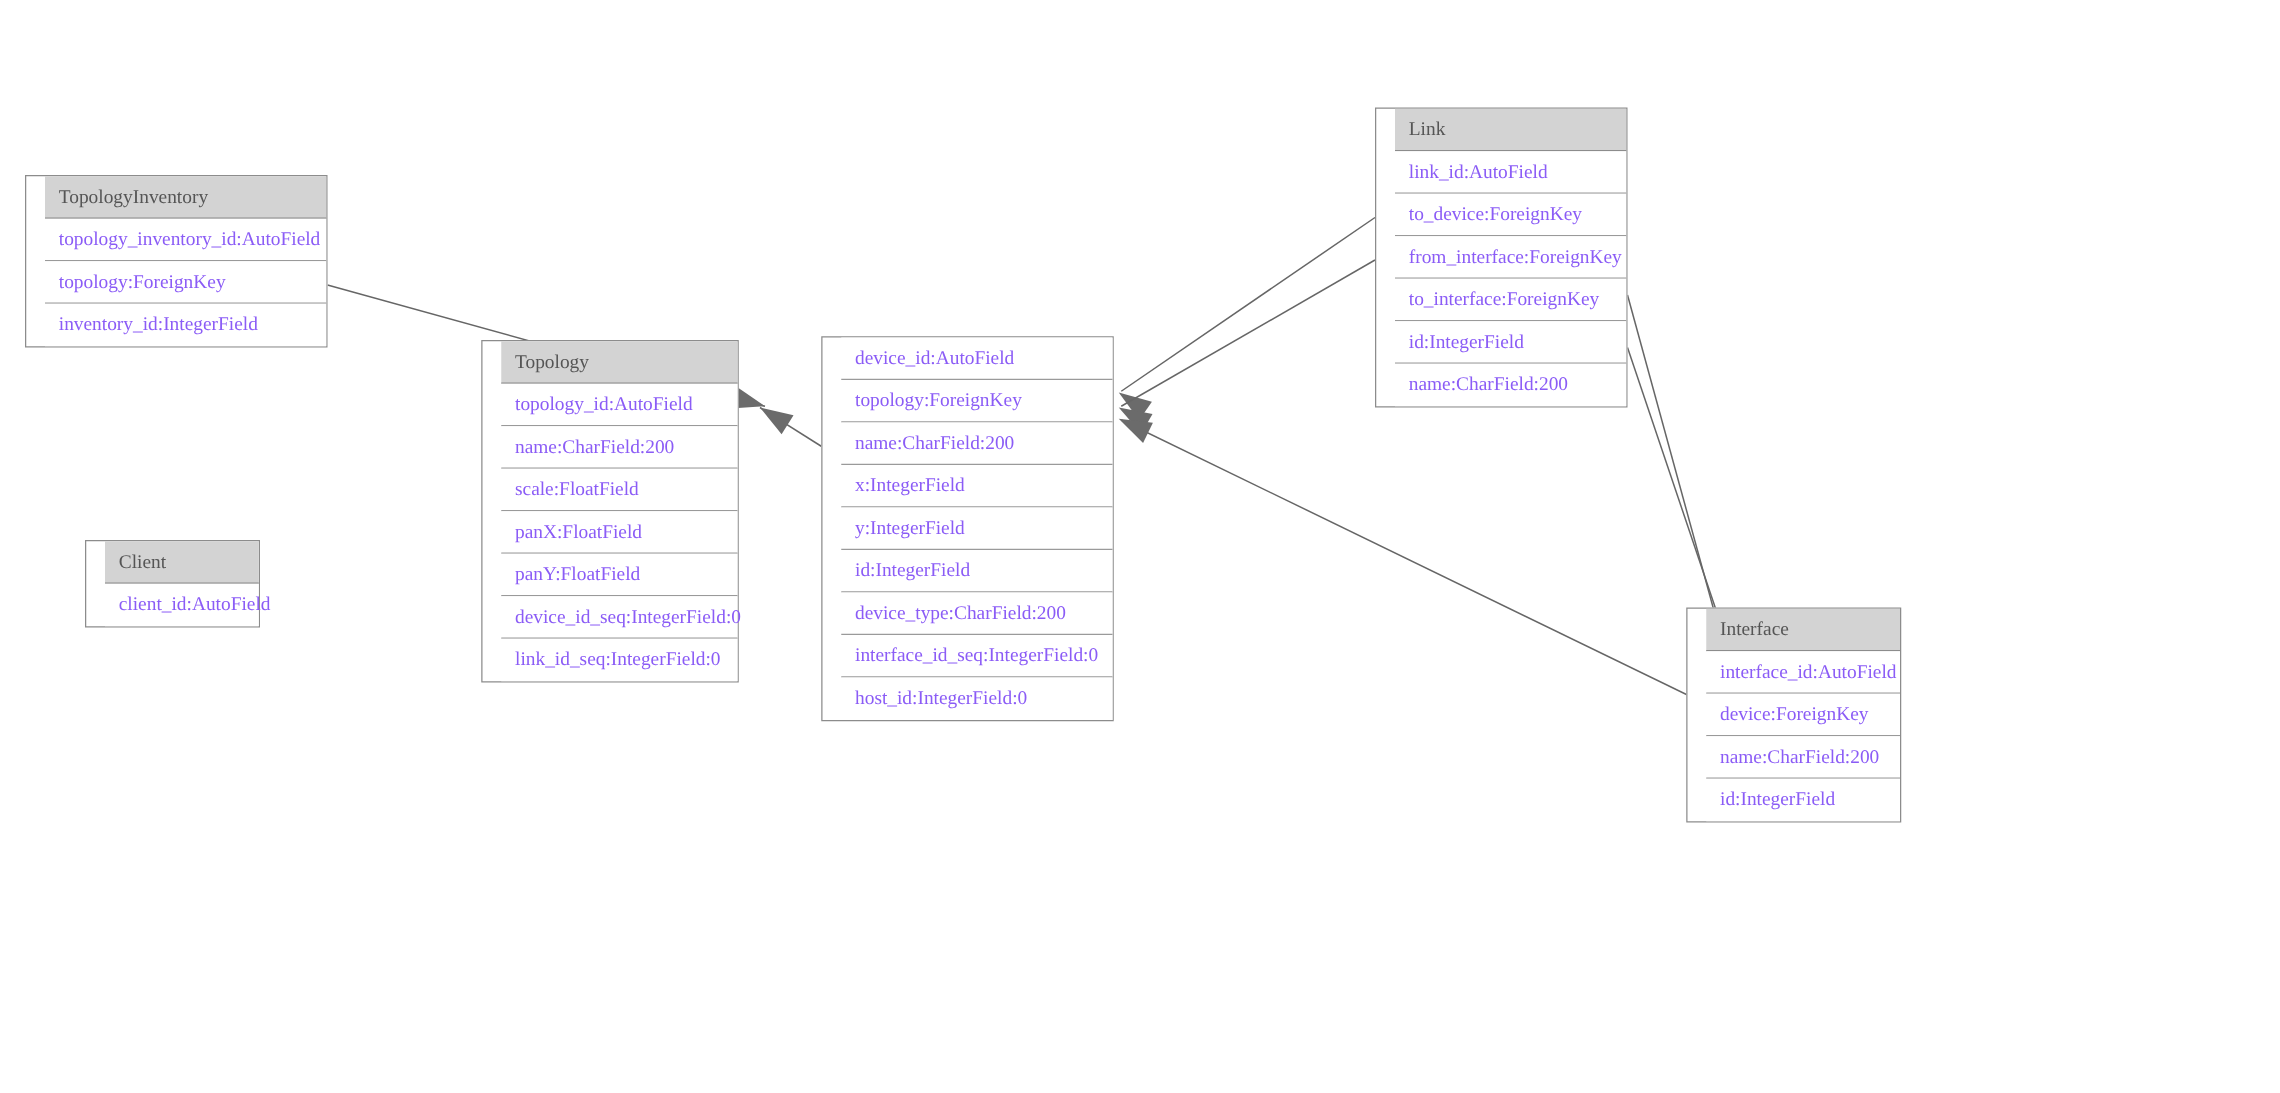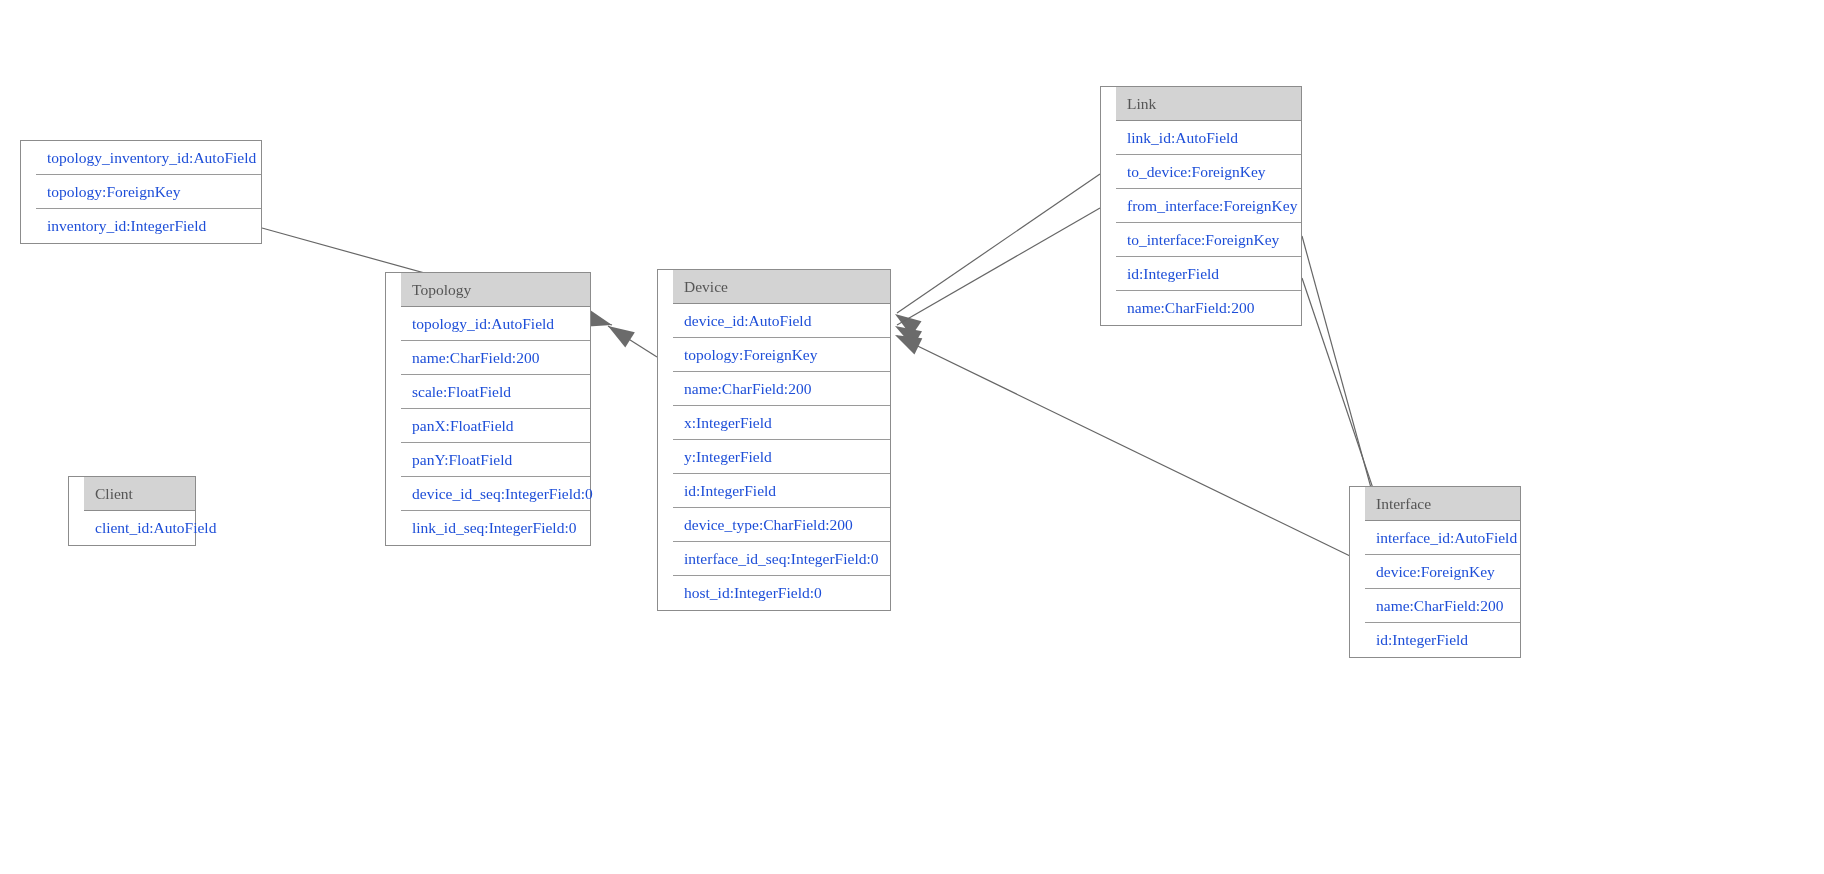--- a/index.html
+++ b/index.html
@@ -34,21 +34,21 @@
   }
   .entity-row{
     box-sizing:border-box;
     border-bottom:1px solid #9a9a9a;
     font-size:15.5px;
     line-height:34px;
     height:34px;
     padding:0 10px 0 11px;
     white-space:nowrap;
     background:#ffffff;
-    color:#1d4ed8;
+    color:#8b5cf6;
   }
   .entity-row.last{border-bottom:none;}
 </style>
 </head>
 <body>
 
 <div id="canvas">
 
   <svg id="edges" viewBox="0 0 1824 874" xmlns="http://www.w3.org/2000/svg">
       <g>
@@ -75,47 +75,47 @@
         <path d="M1302,236 L1382,528" stroke="#666666" stroke-width="1.2" fill="none"></path>
         <polygon points="0,0 -26,-9 -26,9" fill="#6b6b6b" transform="translate(1383,530) rotate(74.7)"></polygon>
       </g>
       <g>
         <path d="M1302,278 L1386,527" stroke="#666666" stroke-width="1.2" fill="none"></path>
         <polygon points="0,0 -26,-9 -26,9" fill="#6b6b6b" transform="translate(1387,530) rotate(71.4)"></polygon>
       </g>
     </svg>
 
 <div class="entity" style="left: 20px; top: 140px; width: 242px;">
+      <div class="entity-header">TopologyInventory</div>
       <div class="entity-row">topology_inventory_id:AutoField</div>
       <div class="entity-row">topology:ForeignKey</div>
       <div class="entity-row last">inventory_id:IntegerField</div>
     </div>
     <div class="entity" style="left: 385px; top: 272px; width: 206px;">
       <div class="entity-header">Topology</div>
       <div class="entity-row">topology_id:AutoField</div>
       <div class="entity-row">name:CharField:200</div>
       <div class="entity-row">scale:FloatField</div>
       <div class="entity-row">panX:FloatField</div>
       <div class="entity-row">panY:FloatField</div>
       <div class="entity-row">device_id_seq:IntegerField:0</div>
       <div class="entity-row last">link_id_seq:IntegerField:0</div>
     </div>
     <div class="entity" style="left: 657px; top: 269px; width: 234px;">
-      <div class="entity-header">Device</div>
       <div class="entity-row">device_id:AutoField</div>
       <div class="entity-row">topology:ForeignKey</div>
       <div class="entity-row">name:CharField:200</div>
       <div class="entity-row">x:IntegerField</div>
       <div class="entity-row">y:IntegerField</div>
       <div class="entity-row">id:IntegerField</div>
       <div class="entity-row">device_type:CharField:200</div>
       <div class="entity-row">interface_id_seq:IntegerField:0</div>
       <div class="entity-row last">host_id:IntegerField:0</div>
     </div>
-    <div class="entity" style="left: 68px; top: 476px; width: 128px;">
+    <div class="entity" style="left: 68px; top: 432px; width: 140px;">
       <div class="entity-header">Client</div>
       <div class="entity-row last">client_id:AutoField</div>
     </div>
     <div class="entity" style="left: 1100px; top: 86px; width: 202px;">
       <div class="entity-header">Link</div>
       <div class="entity-row">link_id:AutoField</div>
       <div class="entity-row">to_device:ForeignKey</div>
       <div class="entity-row">from_interface:ForeignKey</div>
       <div class="entity-row">to_interface:ForeignKey</div>
       <div class="entity-row">id:IntegerField</div>

